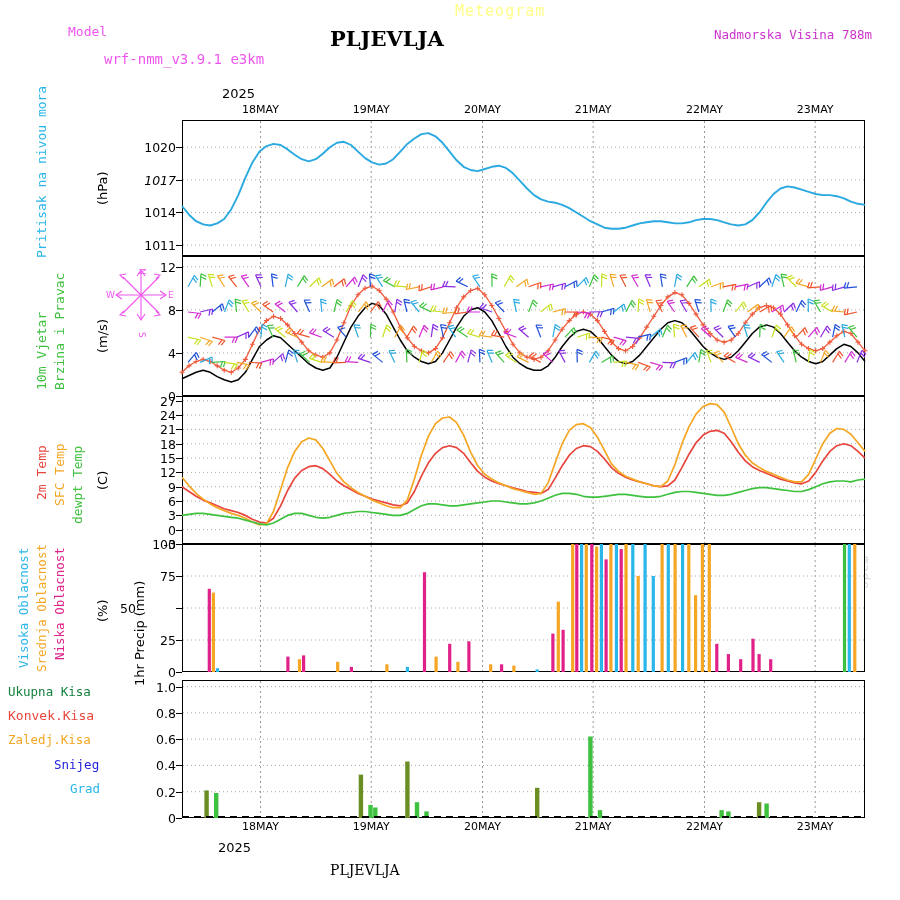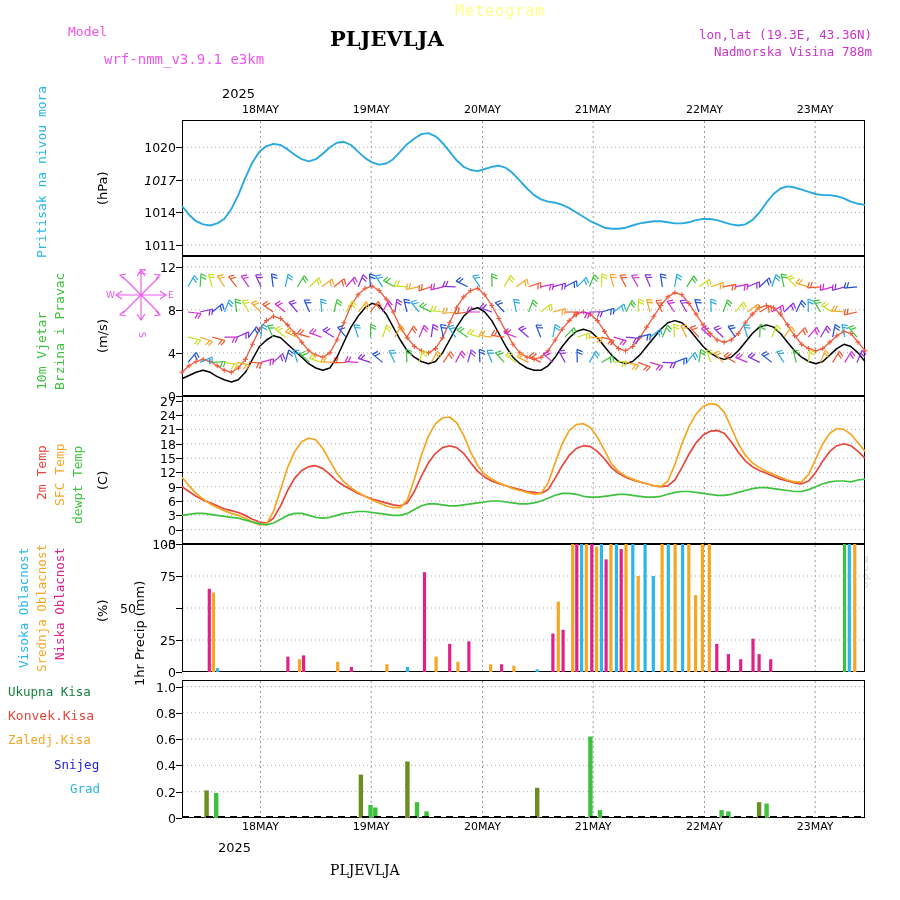--- a/index.html
+++ b/index.html
@@ -27,21 +27,20 @@
   svg{display:block;overflow:visible;}
 </style>
 </head>
 <body>
 
 <div class="abs" id="meteogram-title">Meteogram</div>
 <div class="abs" id="model-label">Model</div>
 <div class="abs" id="model-name">wrf-nmm_v3.9.1 e3km</div>
 <div class="abs" id="station-title">PLJEVLJA</div>
 <div class="abs" id="meta-block">
-  <div>lon,lat (19.3E, 43.36N)</div>
   <div>Nadmorska Visina 788m</div>
 </div>
 <div class="abs" id="watermark">made by Angel</div>
 
 <div class="abs" style="left:222px;top:86px;font-size:13px;">2025</div>
 <div class="abs" id="top-axis" style="left:0;top:103px;width:900px;height:18px;">
     <div class="xlab" style="left: 260.545px; top: 0px;">18MAY</div>
     <div class="xlab" style="left: 371.191px; top: 0px;">19MAY</div>
     <div class="xlab" style="left: 482.52px; top: 0px;">20MAY</div>
     <div class="xlab" style="left: 593.166px; top: 0px;">21MAY</div>

